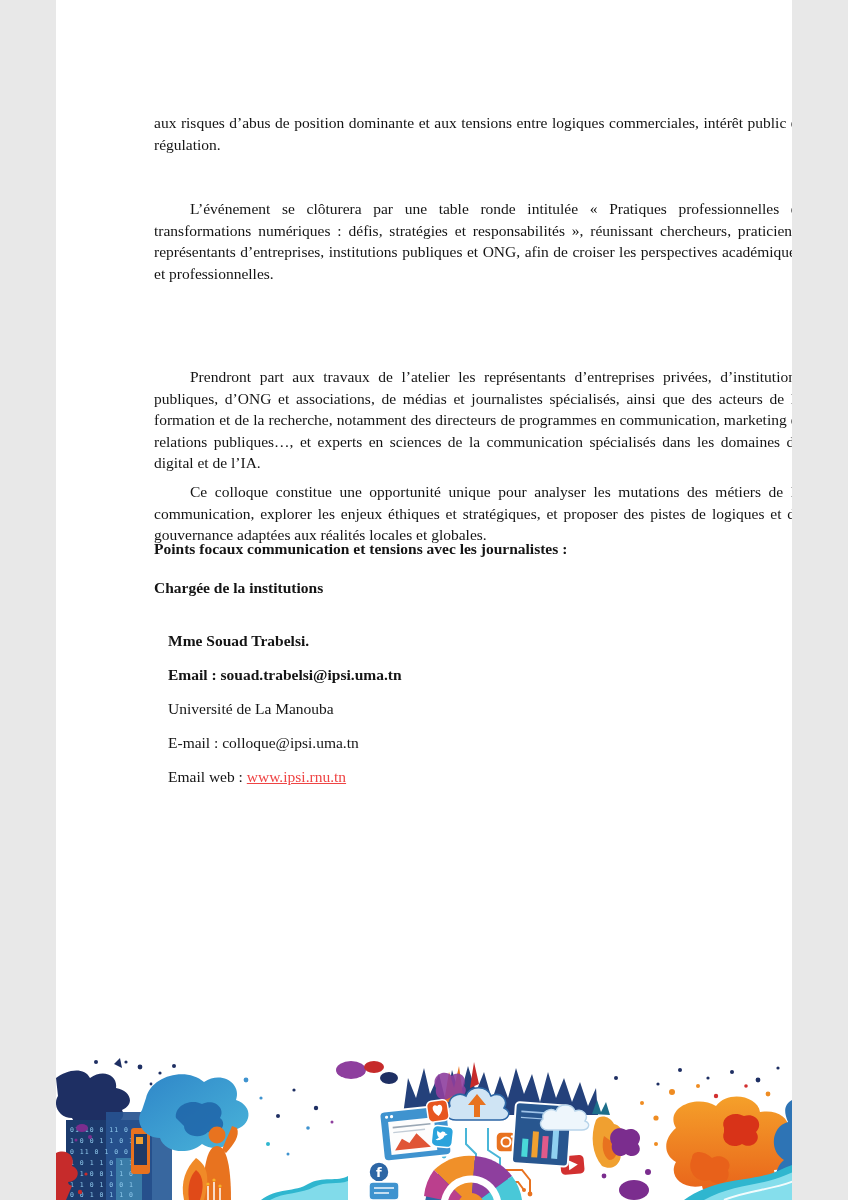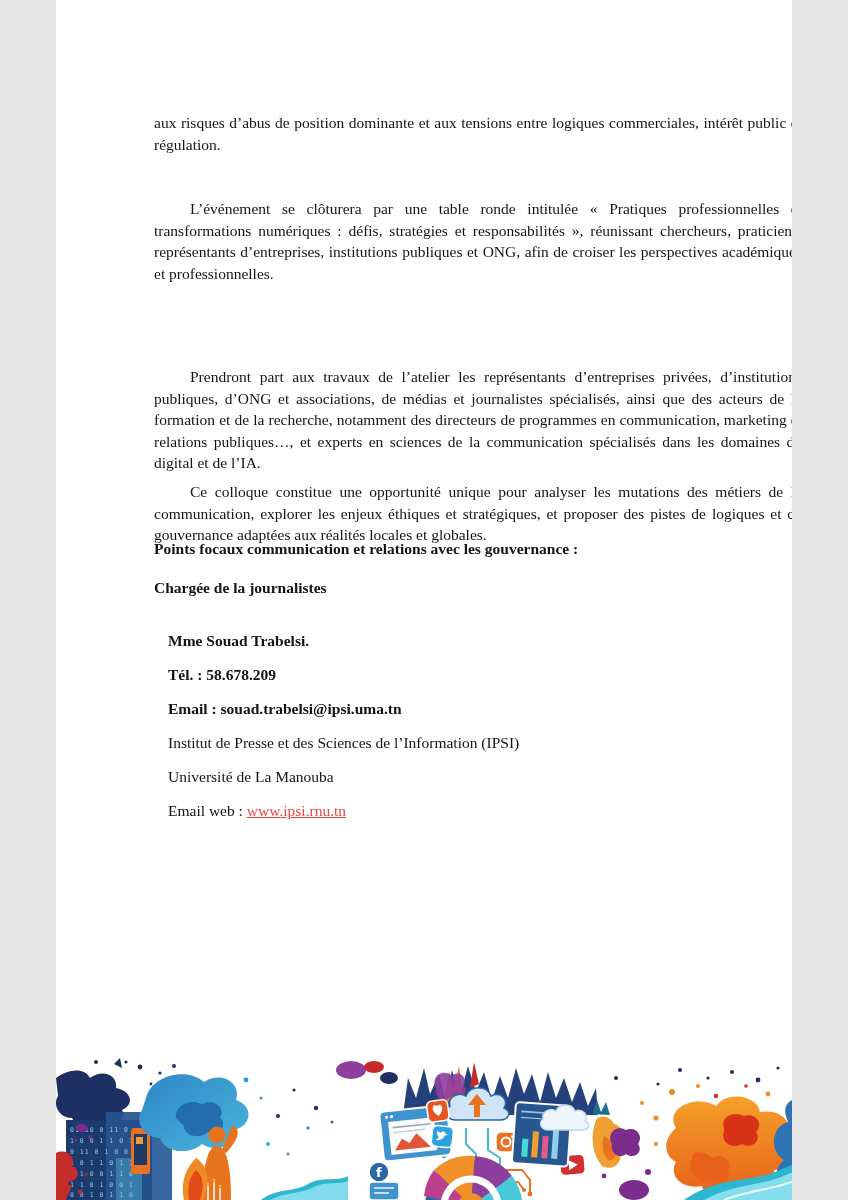--- a/index.html
+++ b/index.html
@@ -25,29 +25,28 @@
 </head>
 <body>
 
 <div class="page">
 
   <p class="block para" style="top:112px">aux risques d’abus de position dominante et aux tensions entre logiques commerciales, intérêt public et régulation.</p>
   <p class="block para indent" style="top:174px">L’événement se clôturera par une table ronde intitulée « Pratiques professionnelles et transformations numériques : défis, stratégies et responsabilités », réunissant chercheurs, praticiens, représentants d’entreprises, institutions publiques et ONG, afin de croiser les perspectives académiques et professionnelles.</p>
   <p class="block para indent" style="top:342px">Prendront part aux travaux de l’atelier les représentants d’entreprises privées, d’institutions publiques, d’ONG et associations, de médias et journalistes spécialisés, ainsi que des acteurs de la formation et de la recherche, notamment des directeurs de programmes en communication, marketing et relations publiques…, et experts en sciences de la communication spécialisés dans les domaines du digital et de l’IA.</p>
   <p class="block para indent" style="top:457px">Ce colloque constitue une opportunité unique pour analyser les mutations des métiers de la communication, explorer les enjeux éthiques et stratégiques, et proposer des pistes de logiques et de gouvernance adaptées aux réalités locales et globales.</p>
 
-  <p class="block h-bold" style="top:539px">Points focaux communication et relations avec les gouvernance :</p>
-  <p class="block h-bold" style="top:578px">Chargée de la journalistes</p>
+  <p class="block h-bold" style="top:539px">Points focaux communication et tensions avec les journalistes :</p>
+  <p class="block h-bold" style="top:578px">Chargée de la institutions</p>
 
   <div class="block contact" style="top:617px">
     <p class="line b">Mme Souad Trabelsi.</p>
-    <p class="line b">Tél. : 58.678.209</p>
     <p class="line b">Email : souad.trabelsi@ipsi.uma.tn</p>
-    <p class="line">Institut de Presse et des Sciences de l’Information (IPSI)</p>
     <p class="line">Université de La Manouba</p>
+    <p class="line">E-mail : colloque@ipsi.uma.tn</p>
     <p class="line"><span>Email web : </span><a href="#" class="weblink">www.ipsi.rnu.tn</a></p>
   </div>
 
   <div class="footer-art">
   <svg width="848" height="142" viewBox="0 0 848 142" xmlns="http://www.w3.org/2000/svg">
     <defs>
       <linearGradient id="gTeal" x1="0" y1="0" x2="1" y2="1">
         <stop offset="0" stop-color="#2f86c8"></stop>
             <stop offset="1" stop-color="#4ab5da"></stop>
       </linearGradient>

